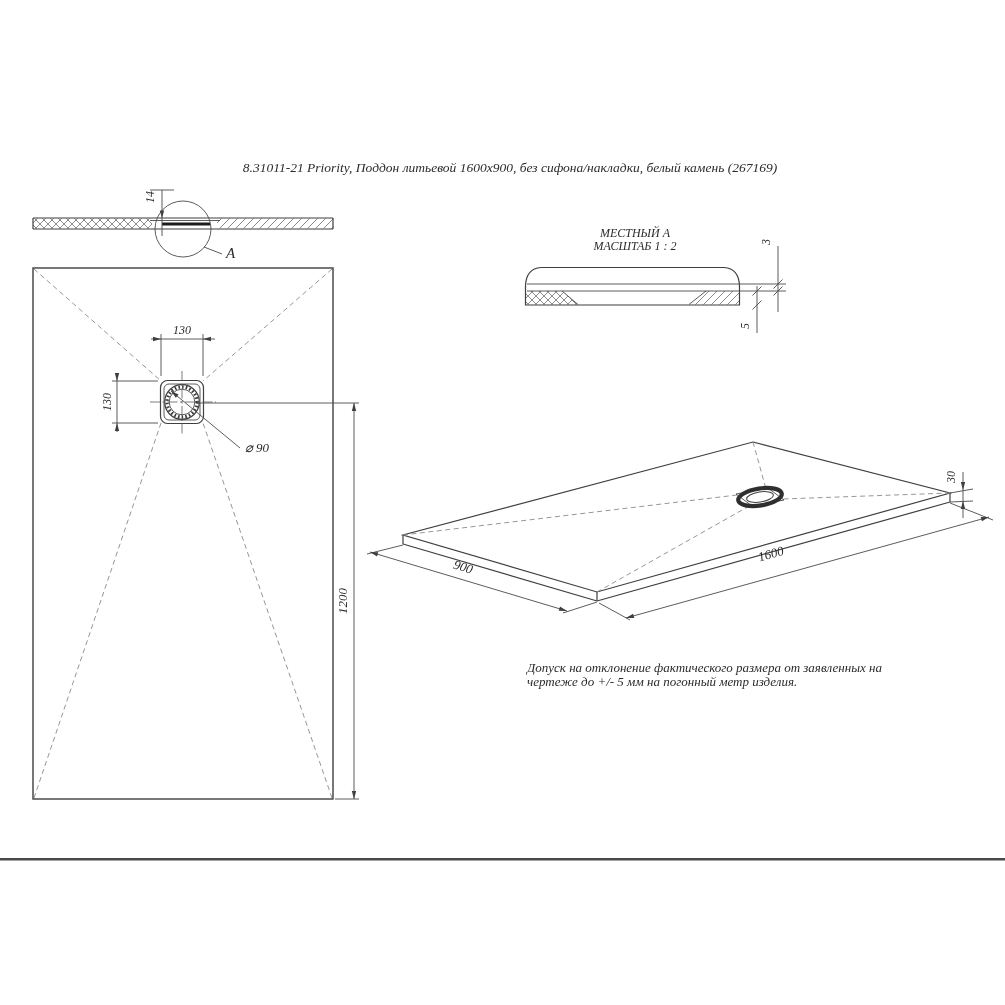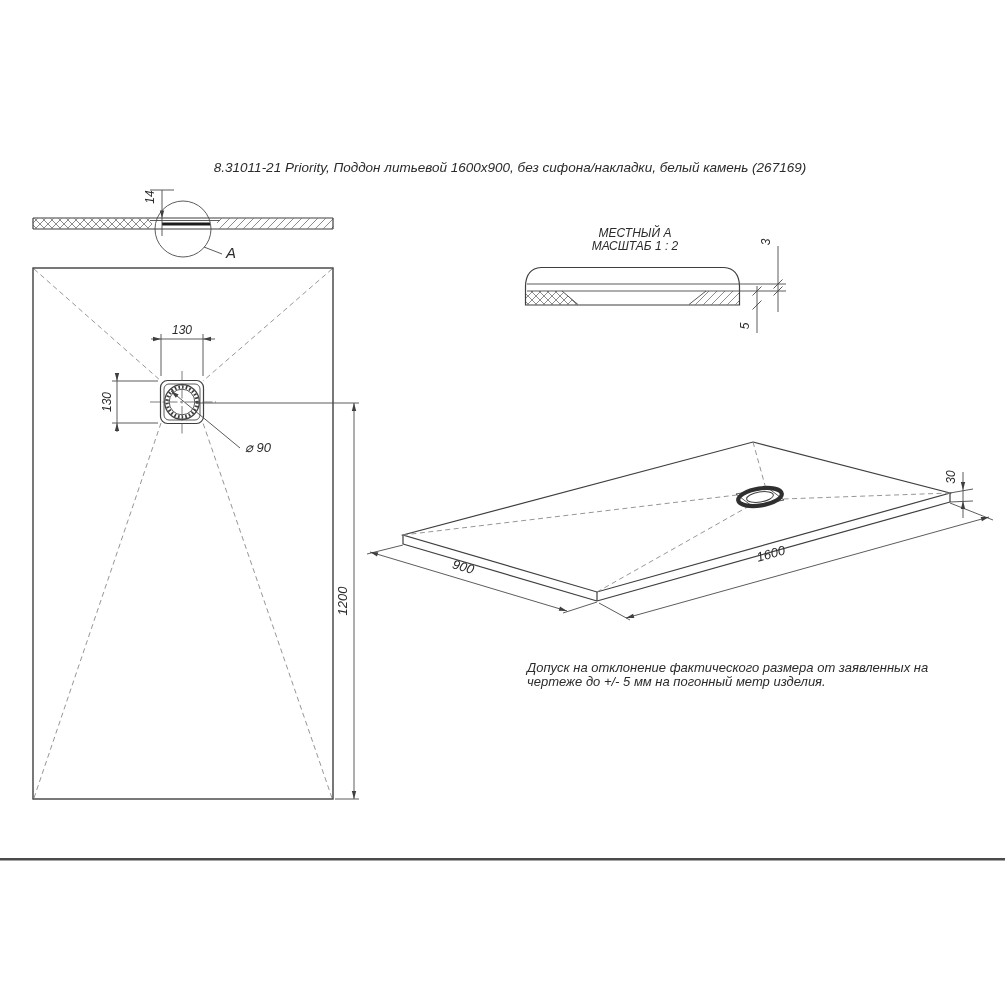--- a/index.html
+++ b/index.html
@@ -1,17 +1,17 @@
 <!DOCTYPE html>
 <html><head>
 <meta charset="utf-8">
 <style>
   html,body{margin:0;padding:0;background:#ffffff;}
   .page{position:relative;width:1005px;height:1005px;background:#ffffff;overflow:hidden;
-        font-family:Liberation Sans, sans-serif;}
+        font-family:Liberation Serif, serif;}
   svg{position:absolute;left:0;top:0;}
   .ln{stroke:#3f3f3f;stroke-width:1.2;fill:none;}
   .thin{stroke:#4a4a4a;stroke-width:0.9;fill:none;}
   .dimln{stroke:#4a4a4a;stroke-width:0.9;fill:none;}
   .dash{stroke:#8a8a8a;stroke-width:0.9;fill:none;stroke-dasharray:5 3.5;}
   .cline{stroke:#5a5a5a;stroke-width:0.8;fill:none;stroke-dasharray:10 2.5 2.5 2.5;}
   .arr{fill:#3f3f3f;stroke:none;}
   text{fill:#2b2b2b;font-style:italic;}
   .dim{font-size:12px;}
   .dim13{font-size:13px;}

